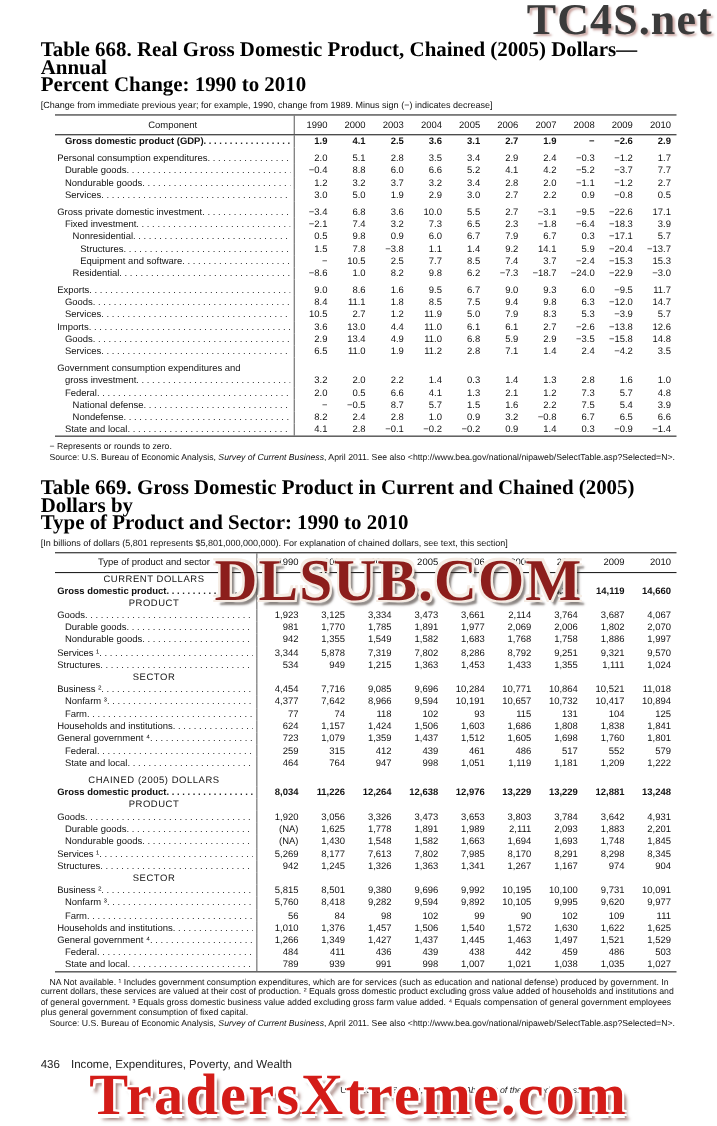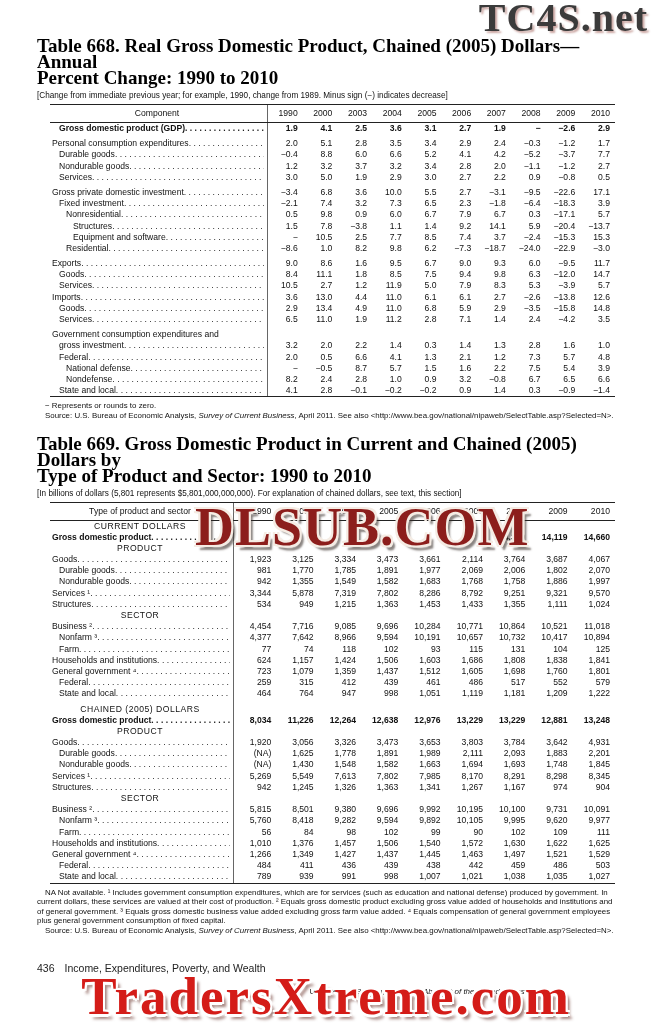--- a/index.html
+++ b/index.html
@@ -787,21 +787,21 @@
           <div class="cell num">1,693</div>
           <div class="cell num">1,748</div>
           <div class="cell num">1,845</div>
         </div>
         <div class="row">
           <div class="cell stub">
             <span class="lbl i0">Services ¹</span>
             <span class="dots"> . . . . . . . . . . . . . . . . . . . . . . . . . . . . . . . . . . . . . . . . . . . . . . . . . . . . . . . . . . . . . . . . . . . . . . . . . . . . . . . . . . . . . . . . . . . . . . . . . . . . . . . . . . . . . . . . . . . . . . . .</span>
           </div>
           <div class="cell num">5,269</div>
-          <div class="cell num">5,549</div>
+          <div class="cell num">8,177</div>
           <div class="cell num">7,613</div>
           <div class="cell num">7,802</div>
           <div class="cell num">7,985</div>
           <div class="cell num">8,170</div>
           <div class="cell num">8,291</div>
           <div class="cell num">8,298</div>
           <div class="cell num">8,345</div>
         </div>
         <div class="row">
           <div class="cell stub">

